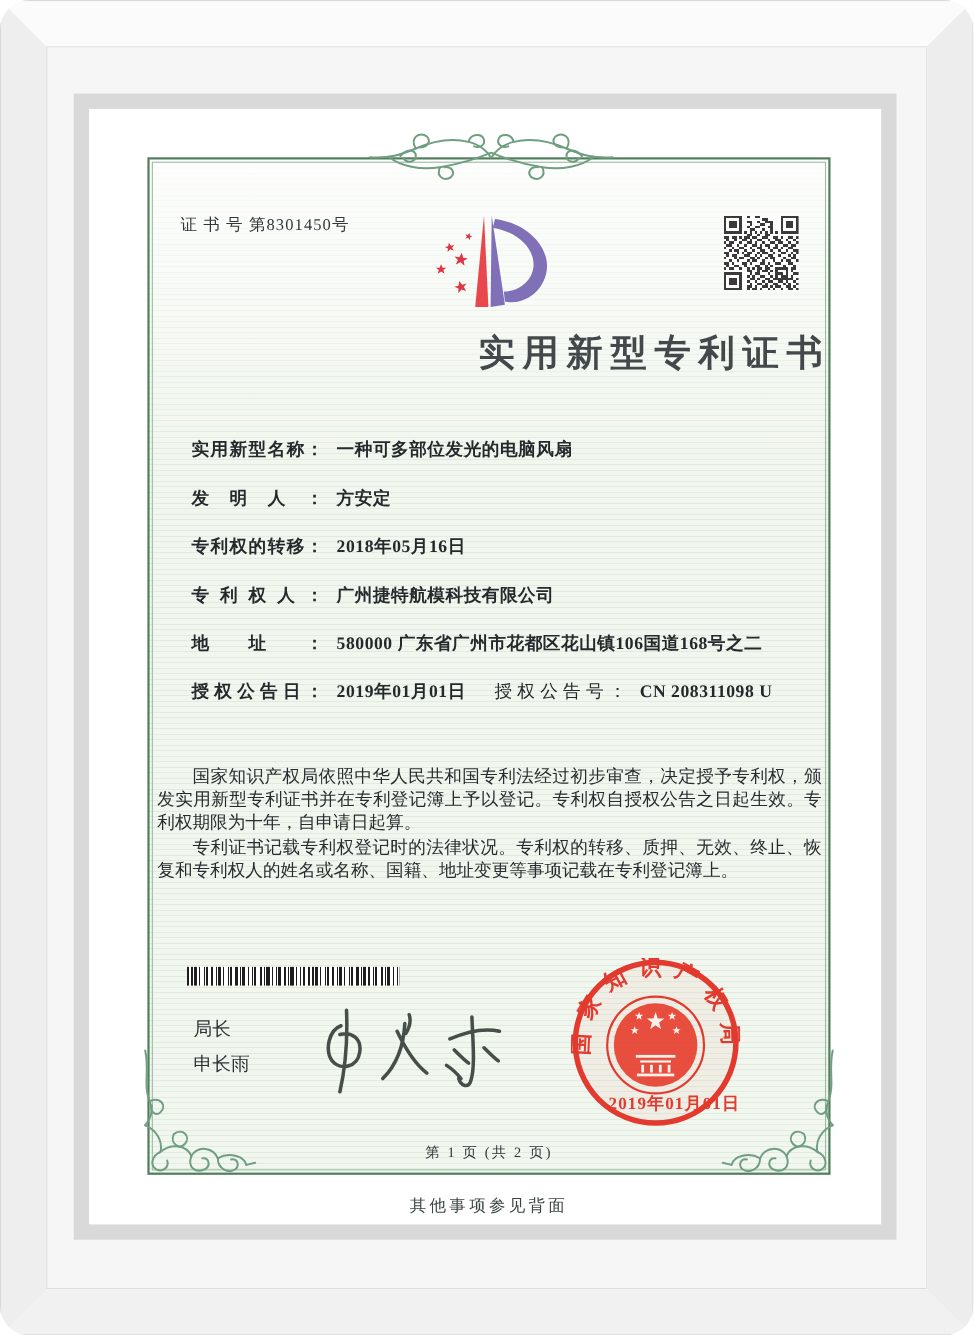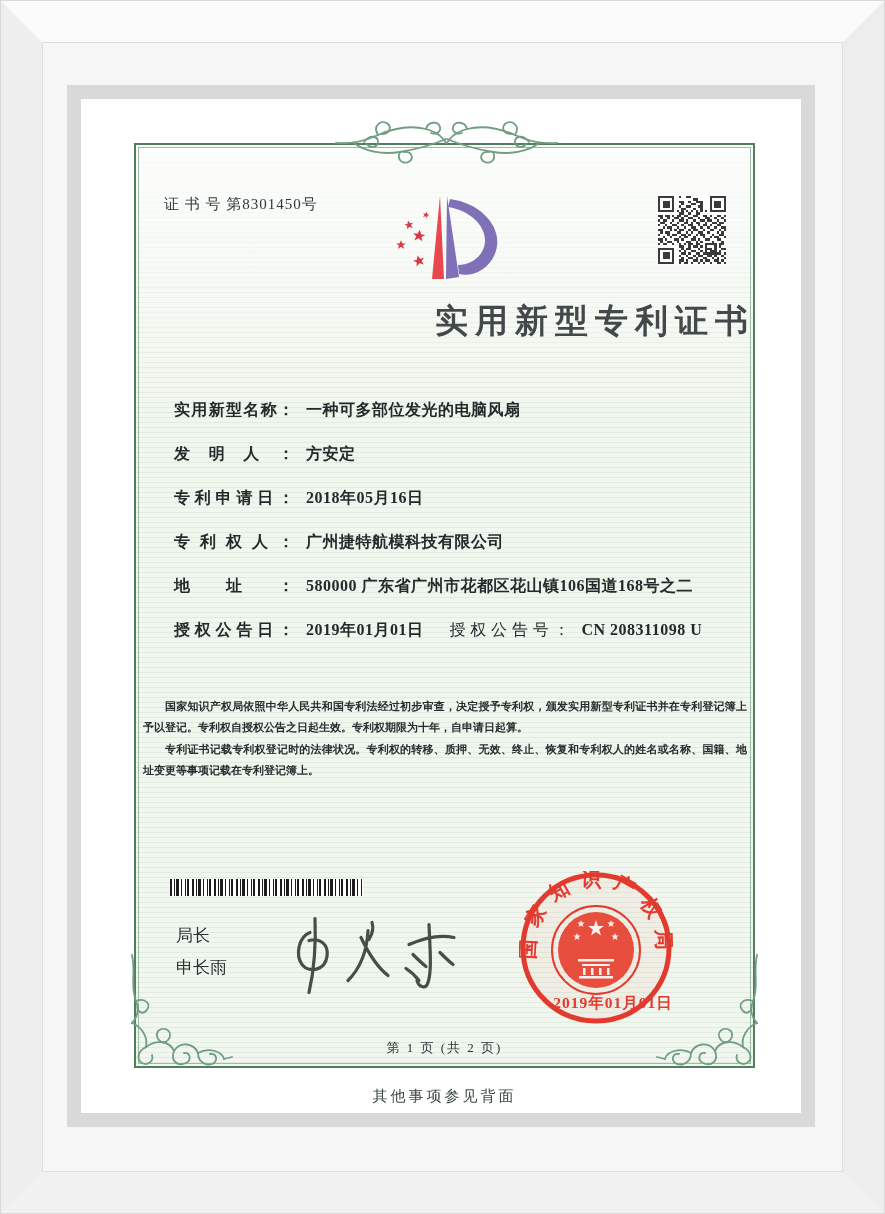--- a/index.html
+++ b/index.html
@@ -1,18 +1,18 @@
 <!DOCTYPE html>
 <html><head>
 <meta charset="utf-8">
 <style>
   html,body{margin:0;padding:0;background:#ffffff;}
   .photo{
     position:relative;width:885px;height:1214px;background:#f6f6f6;overflow:hidden;
-    font-family:"Liberation Serif","DejaVu Serif",serif;color:#2c3134;
+    font-family:"Liberation Serif","DejaVu Serif",serif;color:#2c3134;border-radius:27px;
   }
   
   .frame-bevel{
     position:absolute;inset:0;box-sizing:border-box;
     border:42px solid;border-color:#fbfbfb #ededed #f1f1f1 #eeeeee;
     outline:1px solid #d9d9d9;outline-offset:-1px;
     box-shadow:inset 0 0 0 1px #dedede;
   }
   
   .mat-line{
@@ -36,21 +36,21 @@
   .qr{position:absolute;left:524px;top:53px;width:68px;height:68px;}
   .cert-title{
     position:absolute;top:156px;left:0;width:100%;text-align:right;
     font-size:33px;font-weight:bold;letter-spacing:7px;color:#43494b;
   }
   .fields{position:absolute;left:40px;top:245px;right:16px;}
   .frow{height:44px;line-height:44px;font-size:16px;color:#24292c;white-space:nowrap;}
   .flabel{display:inline-block;width:120px;text-align:justify;text-align-last:justify;vertical-align:top;font-weight:bold;}
   .fvalue{margin-left:12px;letter-spacing:.5px;font-weight:bold;}
   .flabel2{display:inline-block;width:120px;margin-left:26px;text-align:justify;text-align-last:justify;vertical-align:top;}
-  .paras{position:absolute;left:9px;top:553px;width:604px;font-size:11px;line-height:21px;color:#272c2e;text-align:justify;font-weight:bold;}
+  .paras{position:absolute;left:9px;top:553px;width:604px;font-size:16px;line-height:21px;color:#272c2e;text-align:justify;}
   .paras p{margin:0 0 1px 0;text-indent:2em;}
   .barcode{
     position:absolute;left:36px;top:736px;width:193px;height:17px;
     background:repeating-linear-gradient(90deg,
       #1d1d1d 0 2px,#ffffff 2px 4px,#1d1d1d 4px 5px,#ffffff 5px 6px,
       #1d1d1d 6px 9px,#ffffff 9px 11px,#1d1d1d 11px 12px,#ffffff 12px 15px,
       #1d1d1d 15px 16px,#ffffff 16px 17px,#1d1d1d 17px 19px,#ffffff 19px 22px);
   }
   .issuer{position:absolute;left:42px;top:777px;font-size:17px;line-height:32px;color:#2c3134;}
   .signature{position:absolute;left:148px;top:768px;width:185px;height:88px;}
@@ -157,21 +157,21 @@
       <div class="cert-title">实用新型专利证书</div>
 
       <div class="fields">
         <div class="frow">
           <span class="flabel">实用新型名称：</span><span class="fvalue">一种可多部位发光的电脑风扇</span>
         </div>
         <div class="frow">
           <span class="flabel">发明人：</span><span class="fvalue">方安定</span>
         </div>
         <div class="frow">
-          <span class="flabel">专利申请日：</span><span class="fvalue">2018年05月16日</span>
+          <span class="flabel">专利权的转移：</span><span class="fvalue">2018年05月16日</span>
         </div>
         <div class="frow">
           <span class="flabel">专利权人：</span><span class="fvalue">广州捷特航模科技有限公司</span>
         </div>
         <div class="frow">
           <span class="flabel">地址：</span><span class="fvalue">580000 广东省广州市花都区花山镇106国道168号之二</span>
         </div>
         <div class="frow">
           <span class="flabel">授权公告日：</span><span class="fvalue">2019年01月01日</span><span class="flabel2">授权公告号：</span><span class="fvalue">CN 208311098 U</span>
         </div>

